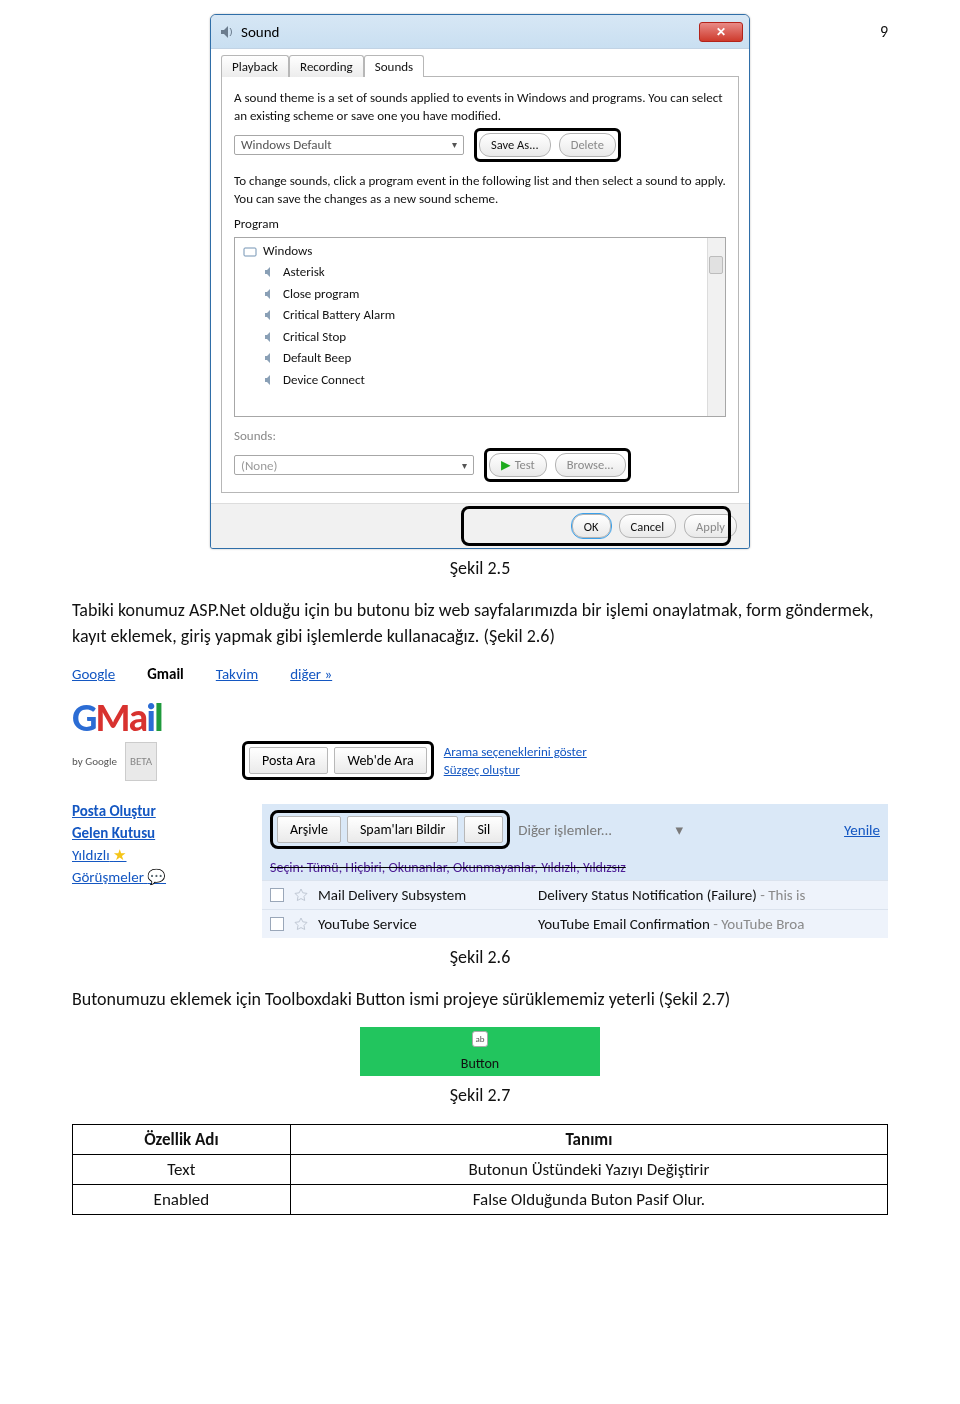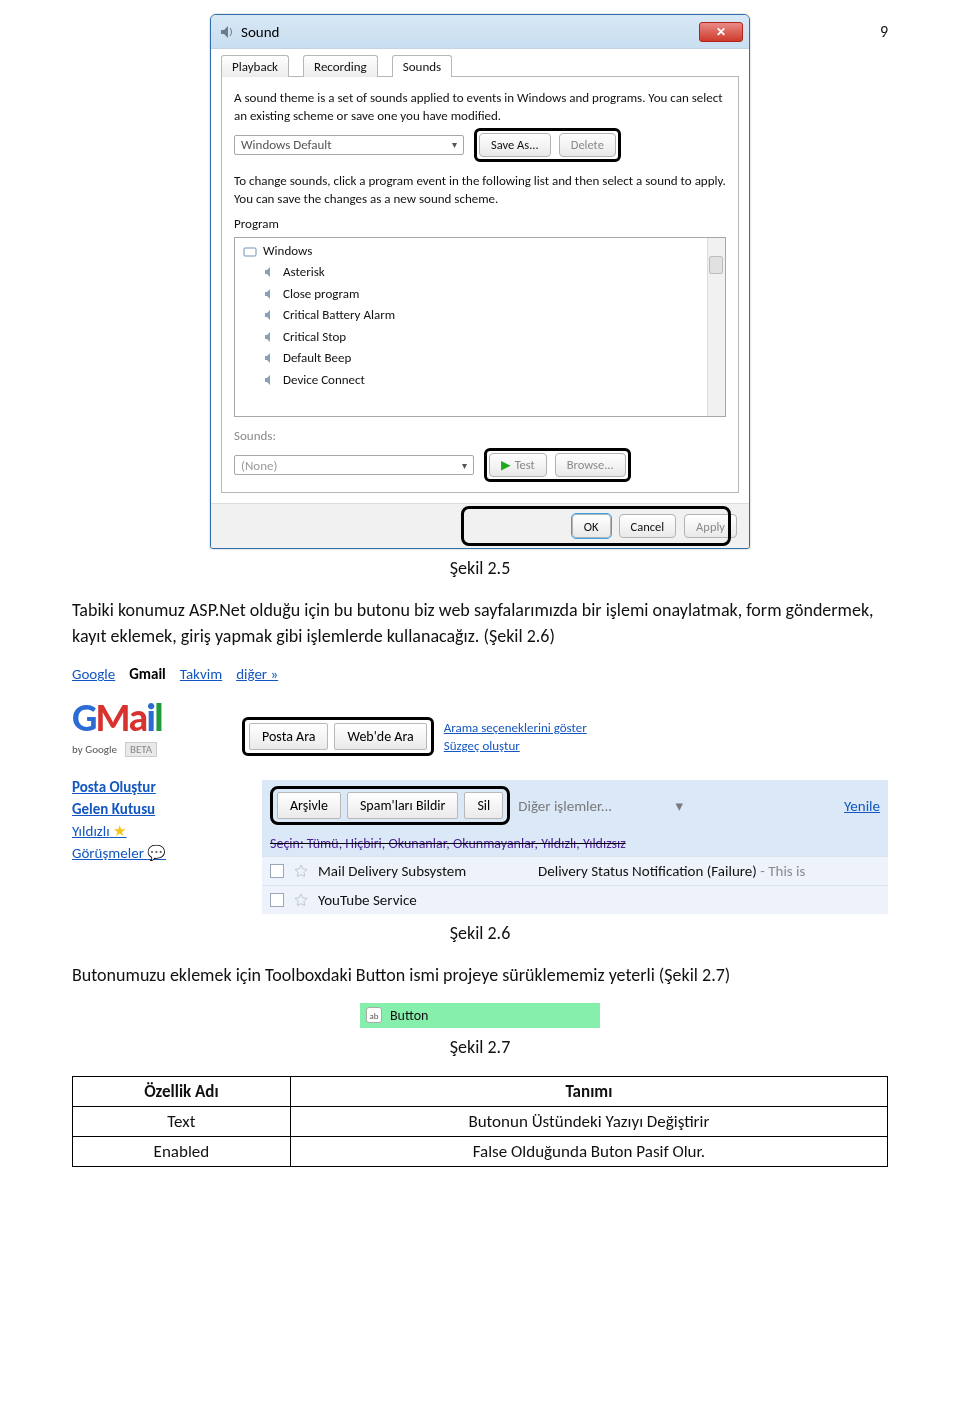--- a/index.html
+++ b/index.html
@@ -54,21 +54,21 @@
     border: 1px solid #b3231a;
     border-radius: 3px;
     display:flex; align-items:center; justify-content:center;
     font-weight: bold;
     font-size: 12px;
   }
   .sound-body {
     background: #fff;
     padding: 6px 10px 10px 10px;
   }
-  .tab-row { display:flex; gap:14px; }
+  .tab-row { display:flex; gap:0; }
   .tab {
     padding: 3px 10px;
     font-size: 13px;
     border: 1px solid #b7b7b7;
     border-bottom: none;
     background: linear-gradient(#fff,#ececec);
     border-radius: 3px 3px 0 0;
     color: #111;
   }
   .tab.active {
@@ -96,21 +96,21 @@
     background: #fff;
   }
   .dd .chev { font-size: 10px; color:#555; }
   .row { display:flex; align-items:center; gap: 10px; margin-top:4px; }
   .btn {
     border:1px solid #b3b3b3;
     background: linear-gradient(#fff,#e9e9e9);
     height:24px;
     padding: 0 11px;
     font-size:12.5px;
-    border-radius:4px;
+    border-radius:11px;
     display:inline-flex; align-items:center; gap:4px;
     color:#111;
   }
   .btn.dis { color:#8a8a8a; }
   .btn.ok { outline:1px solid #3aa0ea; }
   .mark-box { border:3px solid #000; border-radius:6px; padding:2px 2px; display:inline-flex; gap:8px; }
   .prog-list {
     border:1px solid #a7a7a7;
     height: 180px;
     margin-top: 4px;
@@ -143,21 +143,21 @@
     border:3px solid #000; border-radius:8px;
   }
 
   
   .caption { text-align:center; font-size:18px; margin: 8px 0 18px 0; }
   .body-text { font-size:18px; line-height:1.45; }
 
   
   .gmail-fig { margin-top: 14px; font-size: 15px; }
   .gm-top {
-    display:flex; gap:14px; align-items:center; font-size:15px;
+    display:flex; gap:32px; align-items:center; font-size:15px;
     padding: 2px 0 6px 0;
   }
   .gm-top a { color:#1457c2; text-decoration:underline; }
   .gm-top .active { color:#000; font-weight:bold; text-decoration:none; }
   .gm-logo-row {
     display:flex; align-items:center; gap:10px; padding:4px 0 0 0;
   }
   .gm-logo { font-size: 40px; font-weight:bold; }
   .gm-logo .g1{color:#2b6cd4;} .gm-logo .m{color:#d8322f;}
   .gm-logo .a{color:#d8322f;} .gm-logo .i{color:#2b6cd4;} .gm-logo .l{color:#1f9a3c;}
@@ -197,21 +197,21 @@
     padding:5px 8px; font-size:15px; border-top:1px solid #dbe3ee;
   }
   .gm-row .ck { width:14px; height:14px; border:1px solid #9aa7b9; background:#fff; }
   .star { width:14px; height:14px; }
   .gm-row .from { width:210px; }
   .gm-row .subj { flex:1; white-space:nowrap; overflow:hidden; }
   .gm-row .gray { color:#8a8a8a; }
   .clearfix::after { content:""; display:table; clear:both; }
 
   
-  .tb-fig { width: 240px; margin: 14px auto 0 auto; background:#86efac; padding:4px 6px; display:flex; align-items:center; gap:8px; font-size:14px; }
+  .tb-fig { width: 240px; margin: 14px auto 0 auto; background:#22c55e; padding:4px 6px; display:flex; align-items:center; gap:8px; font-size:14px;flex-direction:column; }
   .tb-ico { width:16px; height:16px; border:1px solid #aaa; border-radius:3px; background:#fff; display:flex; align-items:center; justify-content:center; }
   .tb-ico .ab { font-size:9px; color:#555; }
 
   
   table.props {
     width: 100%; border-collapse: collapse; margin-top: 8px; font-size:17px;
   }
   table.props td, table.props th {
     border:1px solid #000; padding:4px 10px; text-align:center; font-weight:normal;
     color:#111;
@@ -350,21 +350,21 @@
       <a>diğer »</a>
     </div>
 
     <div class="gm-logo-row">
       <div>
         <div class="gm-logo" style="letter-spacing:-2px;">
           <span class="g1">G</span><span class="m">M</span><span class="a">a</span><span class="i">i</span><span class="l">l</span>
         </div>
         <div style="display:flex; gap:8px; align-items:center;">
           <span class="gm-sub">by Google</span>
-          <span style="font-size:11px; background:#e9e9e9; border:1px solid #ccc; padding:0 4px; color:#888;">BETA</span>
+          <span style="font-size:11px; background:#e9e9e9; border:1px solid #ccc; padding:12px 4px; color:#888;">BETA</span>
         </div>
       </div>
     </div>
 
     <div class="gm-search-row">
       <span class="mark-box2">
         <span class="gm-btn">Posta Ara</span>
         <span class="gm-btn">Web'de Ara</span>
       </span>
       <div class="gm-search-side">
@@ -409,20 +409,21 @@
             </svg></span>
         <span class="from">Mail Delivery Subsystem</span>
         <span class="subj"><span>Delivery Status Notification (Failure)</span><span class="gray"> - This is</span></span>
       </div>
       <div class="gm-row">
         <span class="ck"></span>
         <span class="star"><svg viewBox="0 0 14 14">
               <path fill="none" stroke="#c0c8d4" d="M7 1l1.8 3.8 4.2.6-3 3 0.7 4.1L7 10.6 3.3 12.5 4 8.4l-3-3 4.2-.6z"></path>
             </svg></span>
         <span class="from">YouTube Service</span>
+        <span class="subj"><span>YouTube Email Confirmation</span><span class="gray"> - YouTube Broa</span></span>
       </div>
     </div>
   </div>
 
   <div class="caption">Şekil 2.6</div>
 
   <div class="body-text">Butonumuzu eklemek için Toolboxdaki Button ismi projeye sürüklememiz yeterli (Şekil 2.7)</div>
 
   <div class="tb-fig">
     <span class="tb-ico">

